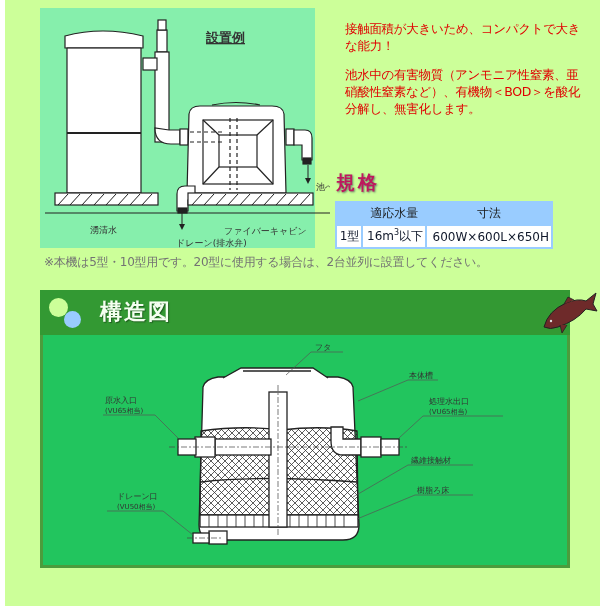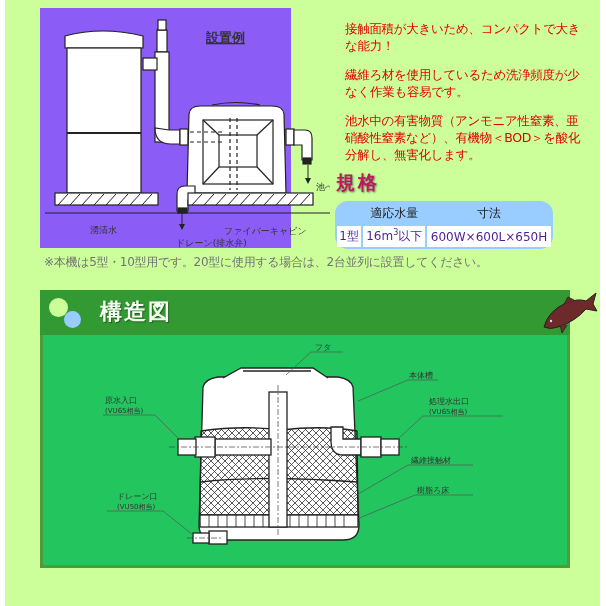--- a/index.html
+++ b/index.html
@@ -1,25 +1,25 @@
 <!DOCTYPE html>
 <html><head>
 <meta charset="utf-8">
 <style>
   html, body { margin:0; padding:0; background:#ffffff; }
   body { width:606px; height:606px; position:relative; overflow:hidden; font-family:"DejaVu Sans", sans-serif; }
   .page { position:absolute; left:5px; top:0; width:595px; height:606px; background:#ccff99; }
-  .install-panel { position:absolute; left:40px; top:8px; width:251px; height:240px; background:#8b5cf6; }
+  .install-panel { position:absolute; left:40px; top:8px; width:251px; height:240px; background:#86efac;padding-left:24px; }
   .install-panel svg { position:absolute; left:0; top:0; }
   .features { position:absolute; left:333px; top:8px; width:262px; color:#e00000; font-size:12.5px; line-height:17px; letter-spacing:-0.3px; }
   .features p { margin:12px; }
   .spec-title { position:absolute; left:336px; top:170px; font-family:"DejaVu Serif", serif; font-weight:bold; font-size:19px; color:#be185d; letter-spacing:3px; text-shadow:1px 1px 2px #6a8a6a; }
-  .spec-table { position:absolute; left:335px; top:201px; width:218px; height:48px; background:#99ccff; border-collapse:separate; border-spacing:2px;border-radius:13px; }
+  .spec-table { position:absolute; left:335px; top:201px; width:218px; height:48px; background:#99ccff; border-collapse:separate; border-spacing:2px; }
   .spec-table th { font-weight:normal; font-size:12px; color:#1a1a1a; height:20px; padding:0; text-align:center; }
-  .spec-table td { background:#ffffff; font-size:12px; color:#4c1d95; height:20px; padding:0 2px; text-align:center; white-space:nowrap; }
+  .spec-table td { background:#ffffff; font-size:12px; color:#0f172a; height:20px; padding:0 2px; text-align:right; white-space:nowrap; }
   .spec-table sup { font-size:8px; }
   .note { position:absolute; left:44px; top:254px; color:#737373; font-size:12px; letter-spacing:-0.3px; white-space:nowrap; }
   .struct-header { position:absolute; left:40px; top:290px; width:530px; height:45px; background:#339933; }
   .bullet-a { position:absolute; left:9px; top:8px; width:19px; height:19px; border-radius:50%; background:#ccff99; }
   .bullet-b { position:absolute; left:24px; top:21px; width:17px; height:17px; border-radius:50%; background:#99ccff; }
   .struct-title { position:absolute; left:60px; top:7px; font-family:Liberation Sans, sans-serif; font-weight:bold; font-size:22px; color:#f4fff0; letter-spacing:2px; text-shadow:1px 1px 1px #1e5e1e; }
   .fish { position:absolute; left:500px; top:-5px; }
   .struct-panel { position:absolute; left:40px; top:335px; width:524px; height:230px; background:#22c55e; border:3px solid #4c9c3c; border-top:none; }
   .struct-panel svg { position:absolute; left:0; top:0; }
   .lbl { font-family:"DejaVu Sans", sans-serif; fill:#333333; }
@@ -98,21 +98,20 @@
     <text x="166" y="34" font-size="13" font-weight="bold" class="lbl" fill="#111" text-decoration="underline">設置例</text>
     <text x="50" y="225" font-size="9" class="lbl">湧清水</text>
     <text x="184" y="226" font-size="9" class="lbl">ファイバーキャビン</text>
     <text x="136" y="238" font-size="9" class="lbl">ドレーン(排水弁)</text>
     <text x="276" y="182" font-size="9" class="lbl">池へ</text>
   </svg>
 </div>
 
 <div class="features">
   <p>接触面積が大きいため、コンパクトで大きな能力！</p>
-  <p>繊維ろ材を使用しているため洗浄頻度が少なく作業も容易です。</p>
   <p>池水中の有害物質（アンモニア性窒素、亜硝酸性窒素など）、有機物＜BOD＞を酸化分解し、無害化します。</p>
 </div>
 
 <div class="spec-title">規格</div>
 <table class="spec-table">
   <tbody>
       <tr>
     <th></th>
     <th>適応水量</th>
     <th>寸法</th>

